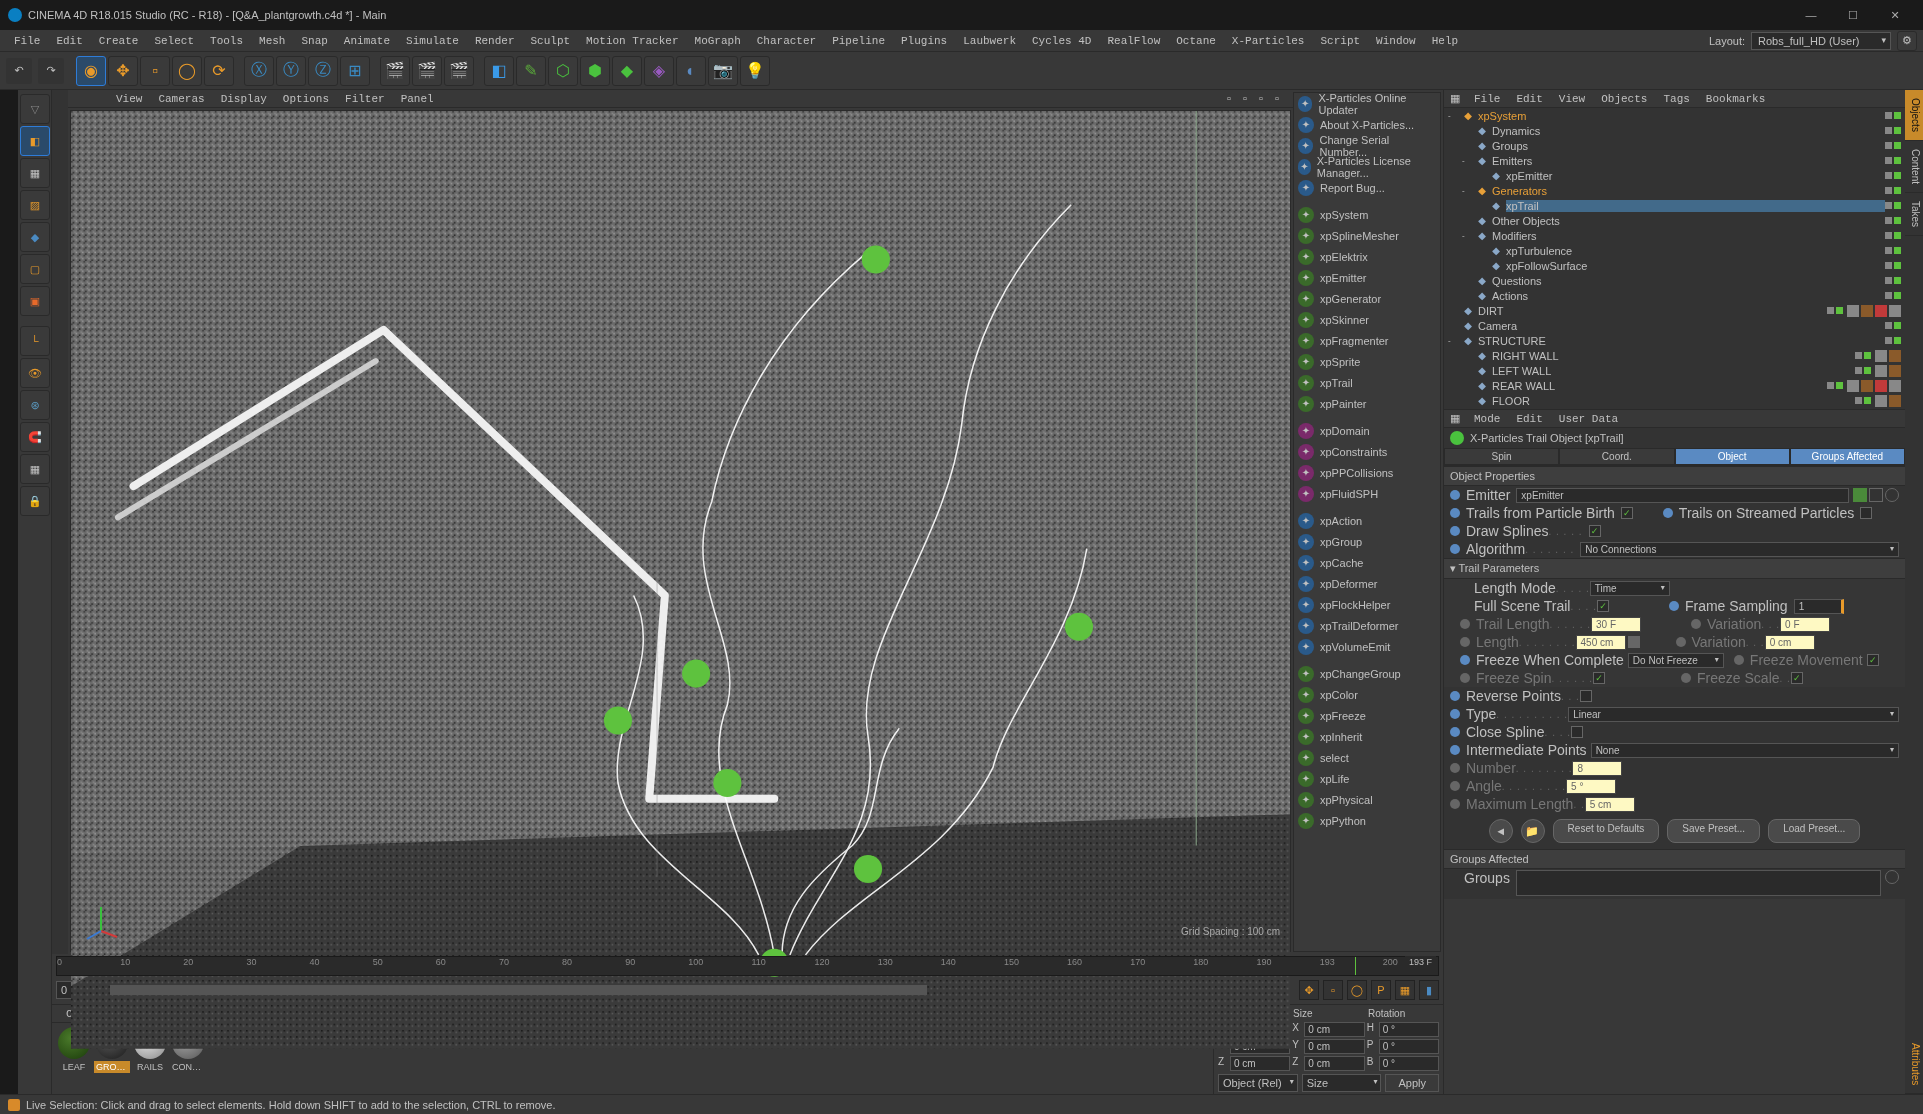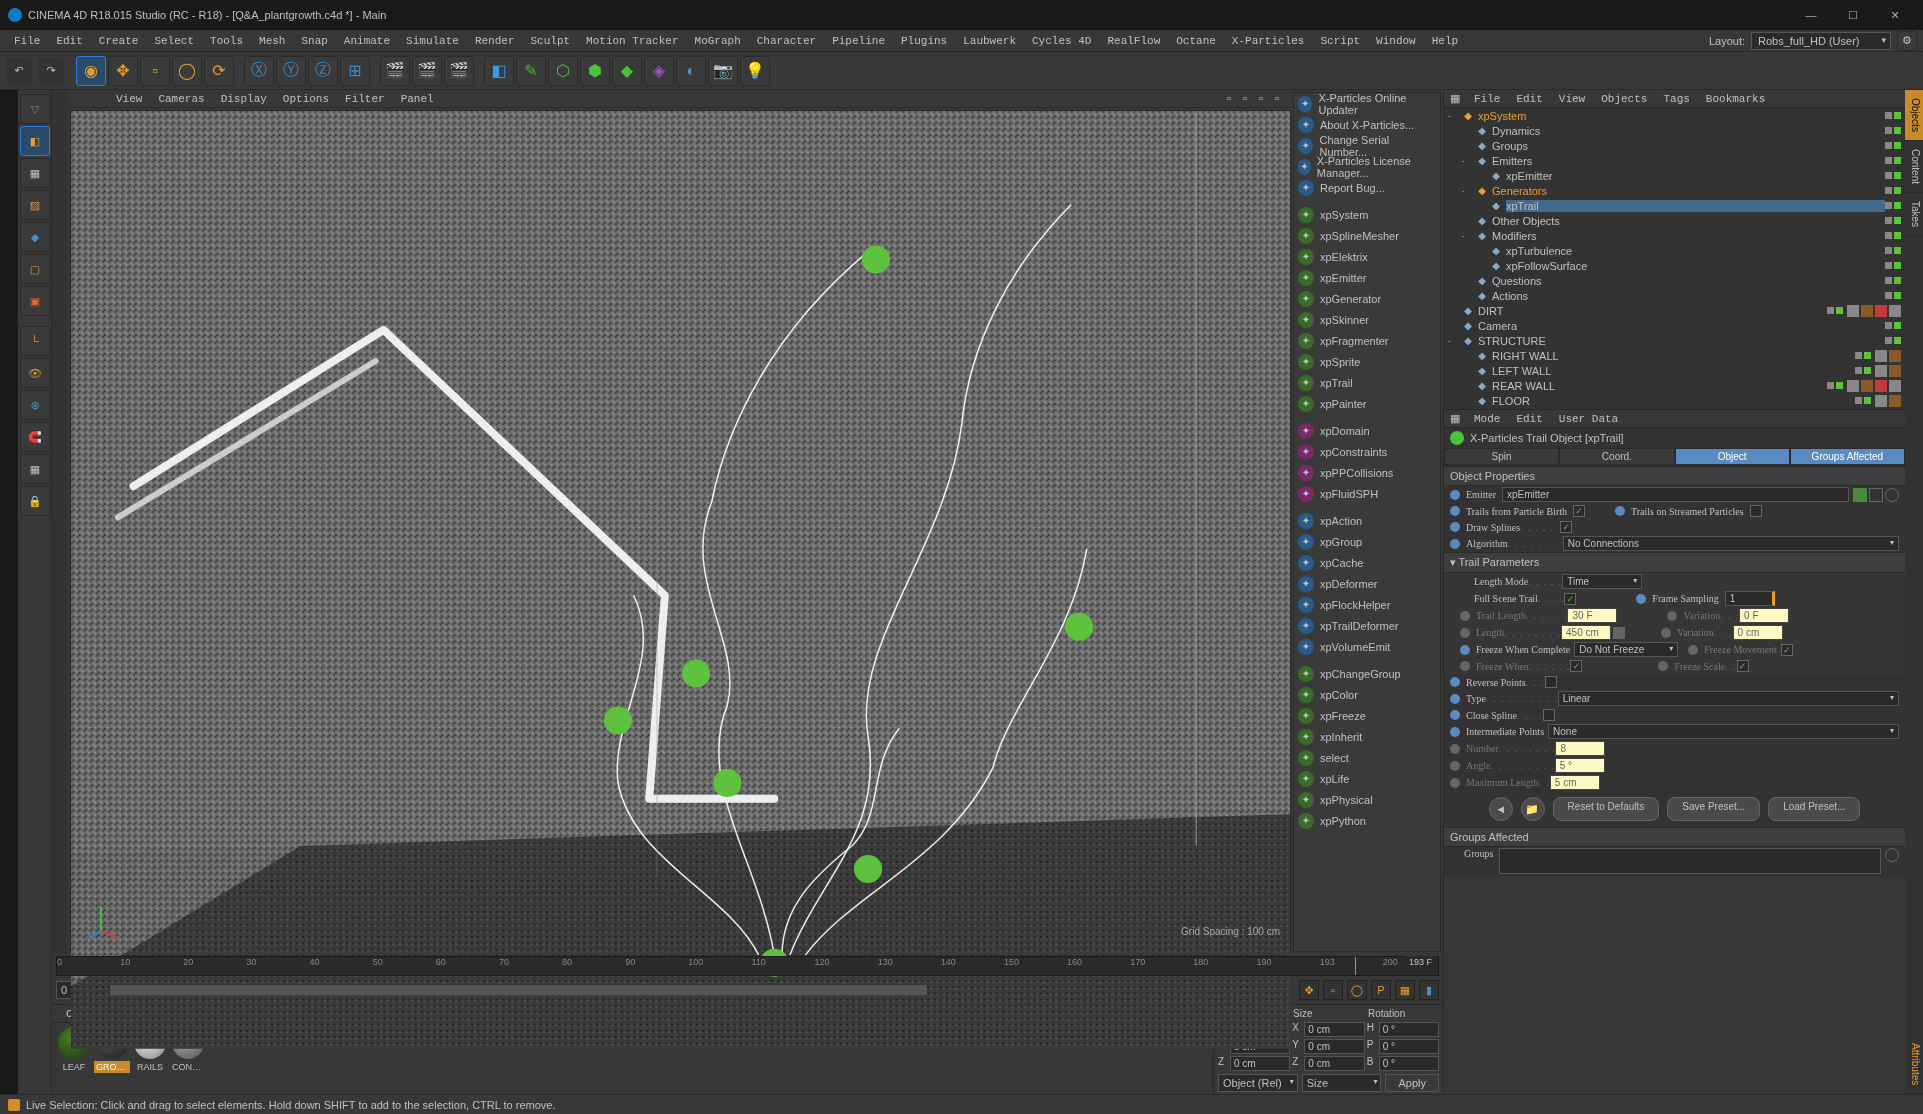--- a/index.html
+++ b/index.html
@@ -122,21 +122,21 @@
 .attr-menu { height: 18px; display: flex; align-items: center; padding: 0 6px; gap: 0; border-bottom: 1px solid #2a2a2a; }
 .attr-title { padding: 3px 6px; background: #333; display: flex; align-items: center; gap: 6px; }
 .attr-tabs { display: flex; height: 18px; border-bottom: 1px solid #2a2a2a; }
 .at-tab { flex: 1; text-align: center; padding: 2px; background: #3a3a3a; border: 1px solid #2a2a2a; cursor: pointer; font-size: 10px; }
 .at-tab.active { background: #5a8ac2; color: #fff; }
 .attr-section { background: #333; }
 .attr-sec-head { padding: 3px 6px; background: #3e3e3e; font-size: 11px; border-top: 1px solid #2a2a2a; border-bottom: 1px solid #2a2a2a; }
 .attr-row { display: flex; align-items: center; padding: 1px 6px; min-height: 16px; }
 .attr-bullet { width: 10px; height: 10px; border-radius: 5px; background: #5a8ac2; margin-right: 6px; flex-shrink: 0; }
 .attr-bullet.dim { background: #666; }
-.attr-lbl { font-size: 10px; flex-shrink: 0; font-family: Liberation Serif, serif; }
+.attr-lbl { font-size: 14px; flex-shrink: 0; }
 .attr-lbl.dim { color: #777; }
 .attr-dots { color: #666; font-size: 10px; letter-spacing: 1px; flex-shrink: 0; }
 .attr-input { background: #2a2a2a; border: 1px solid #555; padding: 1px 4px; font-size: 10px; min-width: 0; }
 .attr-input.dim { background: #fef9c3; border-color: #444; color: #666; }
 .attr-drop { background: #2a2a2a; border: 1px solid #555; padding: 1px 4px; font-size: 10px; position: relative; padding-right: 16px; }
 .attr-drop::after { content: '▾'; position: absolute; right: 4px; font-size: 8px; }
 .attr-chk { width: 12px; height: 12px; background: #2a2a2a; border: 1px solid #666; display: flex; align-items: center; justify-content: center; font-size: 9px; color: #5ec23e; }
 .attr-sub { padding-left: 10px; background: #363636; }
 .sub-collapse { cursor: pointer; }
 .btn-row { display: flex; gap: 8px; padding: 6px; justify-content: center; }
@@ -1003,30 +1003,30 @@
                 <span style="width:36px"></span>
                 <div class="attr-bullet dim"></div>
                   <span class="attr-lbl dim">Variation</span>
                 <span class="attr-dots">. . .</span>
                 <div class="attr-input dim" style="width:50px">0 cm</div>
               </div>
               <div class="attr-row">
                 <div class="attr-bullet"></div>
                   <span class="attr-lbl">Freeze When Complete</span>
                 <span style="width:4px"></span>
-                <div class="attr-drop" style="width:104px">Do Not Freeze</div>
+                <div class="attr-drop" style="width:96px">Do Not Freeze</div>
                 <span style="width:10px"></span>
                 <div class="attr-bullet dim"></div>
                   <span class="attr-lbl dim">Freeze Movement</span>
                 <span style="width:4px"></span>
                   <div class="attr-chk">✓</div>
               </div>
               <div class="attr-row">
                 <div class="attr-bullet dim"></div>
-                  <span class="attr-lbl dim">Freeze When</span>
+                  <span class="attr-lbl dim">Freeze Spin</span>
                 <span class="attr-dots">. . . . . .</span>
                 <div class="attr-chk">✓</div>
                 <span style="width:76px"></span>
                 <div class="attr-bullet dim"></div>
                   <span class="attr-lbl dim">Freeze Scale</span>
                 <span class="attr-dots">. .</span>
                 <div class="attr-chk">✓</div>
               </div>
             </div>
 

